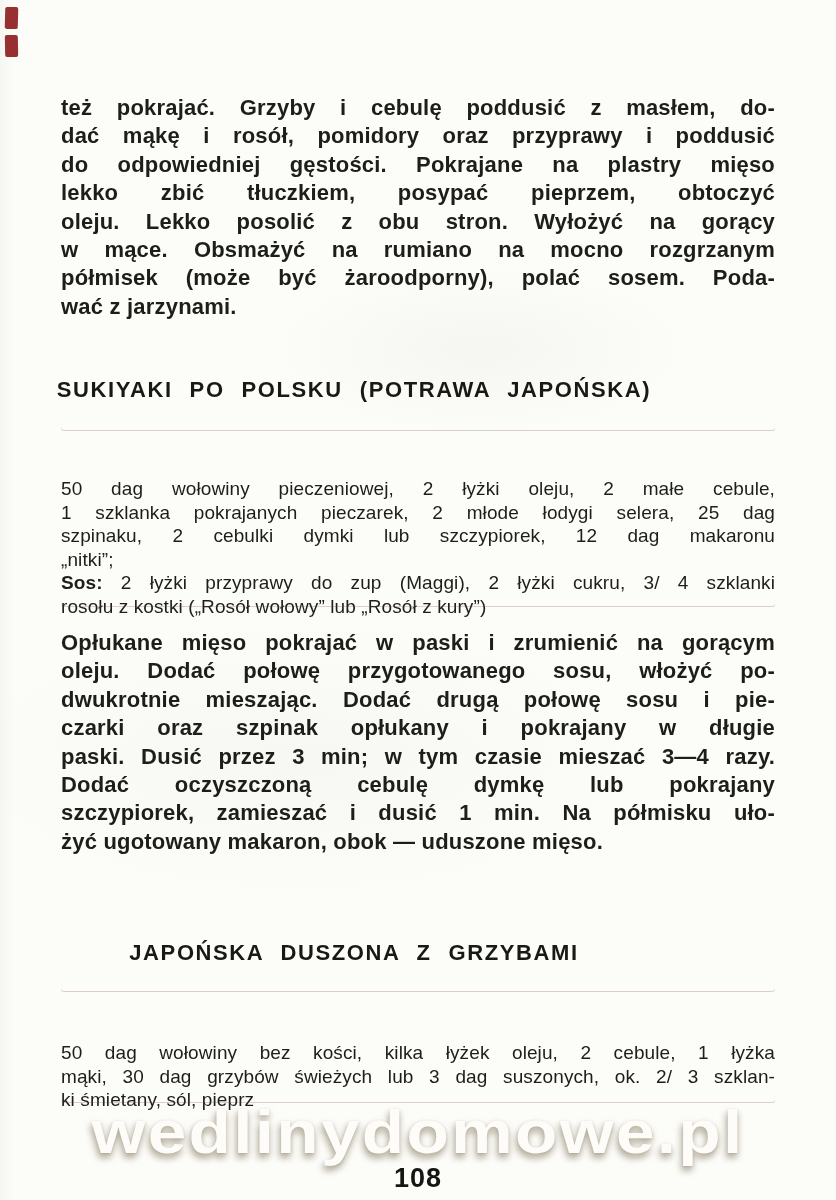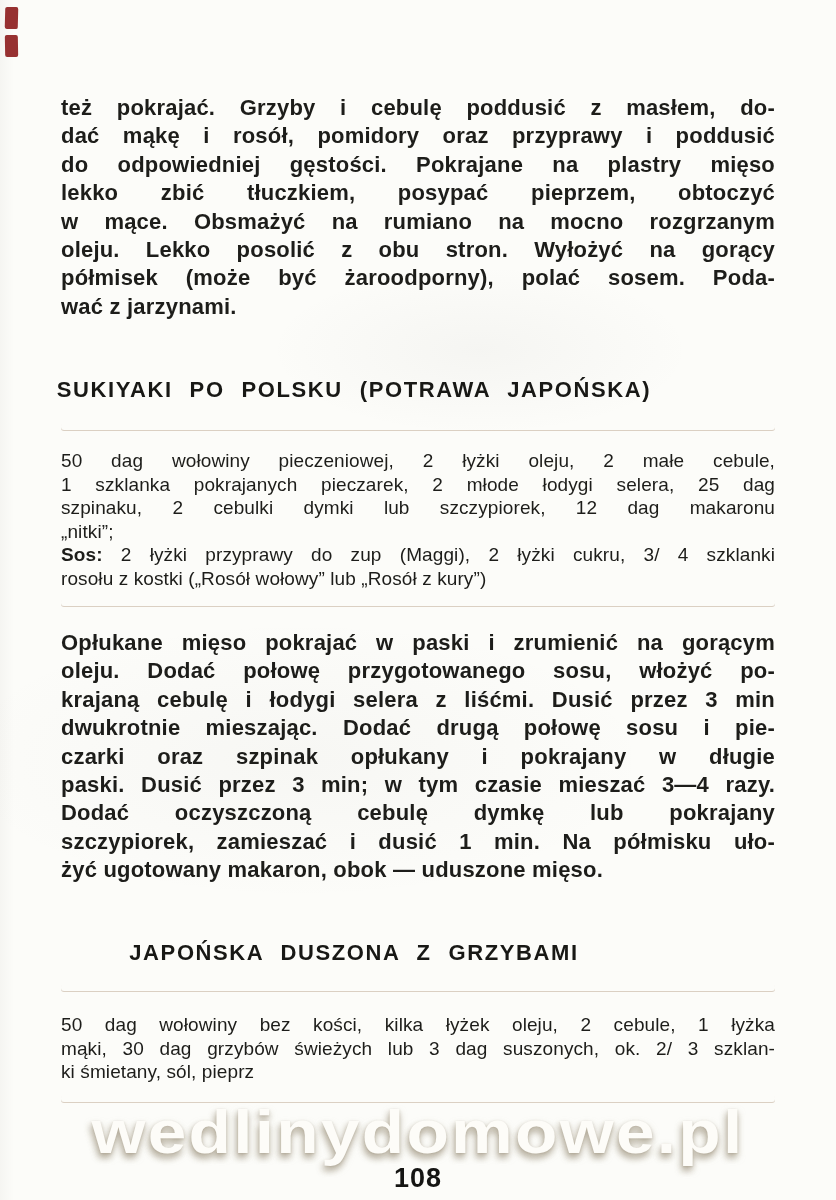--- a/index.html
+++ b/index.html
@@ -24,21 +24,21 @@
   .stamp{
     position:absolute;left:5px;width:13px;height:22px;
     border-radius:2px;opacity:0.92;
   }
   .stamp.s1{top:7px;transform:rotate(1.5deg);}
   .stamp.s2{top:35px;transform:rotate(-1deg);}
 
   .block{position:absolute;left:61px;width:714px;}
 
   .body-text{font-size:22px;line-height:28.4px;letter-spacing:0.2px;font-weight:bold;}
-  .ing-text{font-size:19px;line-height:23.6px;letter-spacing:0.1px;}
+  .ing-text{font-size:19px;line-height:23.6px;letter-spacing:0.1px;margin-top:28px;}
 
   .tline{text-align:justify;text-align-last:justify;}
   .tline.last{text-align:justify;text-align-last:left;}
 
   .heading{
     position:absolute;left:0;width:708px;
     text-align:center;font-weight:bold;font-size:22px;
     letter-spacing:1.6px;word-spacing:0.42em;
     color:#181815;
   }
@@ -84,22 +84,22 @@
 <div class="page">
 
   <div class="stamp s1" style="background: rgb(142, 31, 31);"></div>
   <div class="stamp s2" style="background: rgb(142, 31, 31);"></div>
 
   <div class="block body-text" style="top:94px;">
       <div class="tline">też pokrajać. Grzyby i cebulę poddusić z masłem, do-</div>
       <div class="tline">dać mąkę i rosół, pomidory oraz przyprawy i poddusić</div>
       <div class="tline">do odpowiedniej gęstości. Pokrajane na plastry mięso</div>
       <div class="tline">lekko zbić tłuczkiem, posypać pieprzem, obtoczyć</div>
+      <div class="tline">oleju. Lekko posolić z obu stron. Wyłożyć na gorący</div>
       <div class="tline">w mące. Obsmażyć na rumiano na mocno rozgrzanym</div>
-      <div class="tline">oleju. Lekko posolić z obu stron. Wyłożyć na gorący</div>
       <div class="tline">półmisek (może być żaroodporny), polać sosem. Poda-</div>
       <div class="tline last">wać z jarzynami.</div>
     </div>
 
   <div class="heading" style="top:377px;">SUKIYAKI PO POLSKU (POTRAWA JAPOŃSKA)</div>
 
   <div class="rule" style="top:423px;"></div>
 
   <div class="block ing-text" style="top:449px;">
     <div>
@@ -110,21 +110,20 @@
       </div>
     <div class="tline"><span class="sauce-label">Sos:</span> <span>2 łyżki przyprawy do zup (Maggi), 2 łyżki cukru, 3/ 4 szklanki</span></div>
     <div class="tline last">rosołu z kostki („Rosół wołowy” lub „Rosół z kury”)</div>
   </div>
 
   <div class="rule" style="top:599px;"></div>
 
   <div class="block body-text" style="top:629px;">
       <div class="tline">Opłukane mięso pokrajać w paski i zrumienić na gorącym</div>
       <div class="tline">oleju. Dodać połowę przygotowanego sosu, włożyć po-</div>
-      <div class="tline">krajaną cebulę i łodygi selera z liśćmi. Dusić przez 3 min</div>
       <div class="tline">dwukrotnie mieszając. Dodać drugą połowę sosu i pie-</div>
       <div class="tline">czarki oraz szpinak opłukany i pokrajany w długie</div>
       <div class="tline">paski. Dusić przez 3 min; w tym czasie mieszać 3—4 razy.</div>
       <div class="tline">Dodać oczyszczoną cebulę dymkę lub pokrajany</div>
       <div class="tline">szczypiorek, zamieszać i dusić 1 min. Na półmisku uło-</div>
       <div class="tline last">żyć ugotowany makaron, obok — uduszone mięso.</div>
     </div>
 
   <div class="heading" style="top:940px;">JAPOŃSKA DUSZONA Z GRZYBAMI</div>
 

